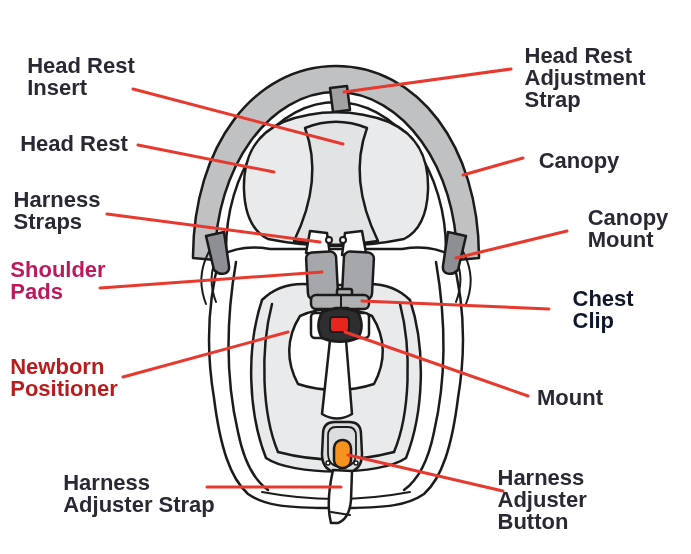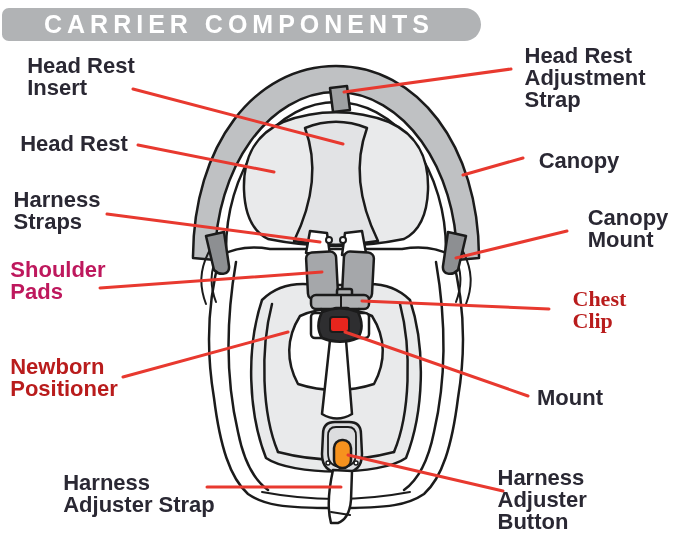--- a/index.html
+++ b/index.html
@@ -104,39 +104,36 @@
         <line x1="207" y1="487" x2="341" y2="487" stroke="#e8392f" stroke-width="3" stroke-linecap="round"></line>
         <line x1="511" y1="69" x2="344" y2="92" stroke="#e8392f" stroke-width="3" stroke-linecap="round"></line>
         <line x1="523" y1="158" x2="463" y2="175" stroke="#e8392f" stroke-width="3" stroke-linecap="round"></line>
         <line x1="567" y1="231" x2="456" y2="258" stroke="#e8392f" stroke-width="3" stroke-linecap="round"></line>
         <line x1="549" y1="309" x2="362" y2="301" stroke="#e8392f" stroke-width="3" stroke-linecap="round"></line>
         <line x1="528" y1="396" x2="345" y2="332" stroke="#e8392f" stroke-width="3" stroke-linecap="round"></line>
         <line x1="503" y1="491" x2="348" y2="455" stroke="#e8392f" stroke-width="3" stroke-linecap="round"></line>
       </g>
   </svg>
 
-  <div class="banner" style="background: rgb(177, 179, 181);">
-    <span style="color: rgb(255, 255, 255);">CARRIER COMPONENTS</span>
-  </div>
 
   <div id="labels">
       <div class="label" style="left: 81px; top: 77px; color: rgb(42, 40, 51);">Head Rest
 Insert</div>
       <div class="label" style="left: 74px; top: 144px; color: rgb(42, 40, 51);">Head Rest</div>
       <div class="label" style="left: 57px; top: 211px; color: rgb(42, 40, 51);">Harness
 Straps</div>
       <div class="label" style="left: 58px; top: 281px; color: #be185d;">Shoulder
 Pads</div>
       <div class="label" style="left: 64px; top: 378px; color: #b91c1c;">Newborn
 Positioner</div>
       <div class="label" style="left: 139px; top: 494px; color: rgb(42, 40, 51);">Harness
 Adjuster Strap</div>
       <div class="label" style="left: 585px; top: 78px; color: rgb(42, 40, 51);">Head Rest
 Adjustment Strap</div>
       <div class="label" style="left: 579px; top: 161px; color: rgb(42, 40, 51);">Canopy</div>
       <div class="label" style="left: 628px; top: 229px; color: rgb(42, 40, 51);">Canopy
 Mount</div>
-      <div class="label" style="left: 612px; top: 310px; color: #b91c1c; font-family: Liberation Serif, serif;">Chest Clip</div>
+      <div class="label" style="left: 612px; top: 310px; color: #0f172a;">Chest Clip</div>
       <div class="label" style="left: 570px; top: 398px; color: rgb(42, 40, 51);">Mount</div>
       <div class="label" style="left: 562px; top: 500px; color: rgb(42, 40, 51);">Harness
 Adjuster Button</div>
     </div>
 </div>
 
 </body></html>

